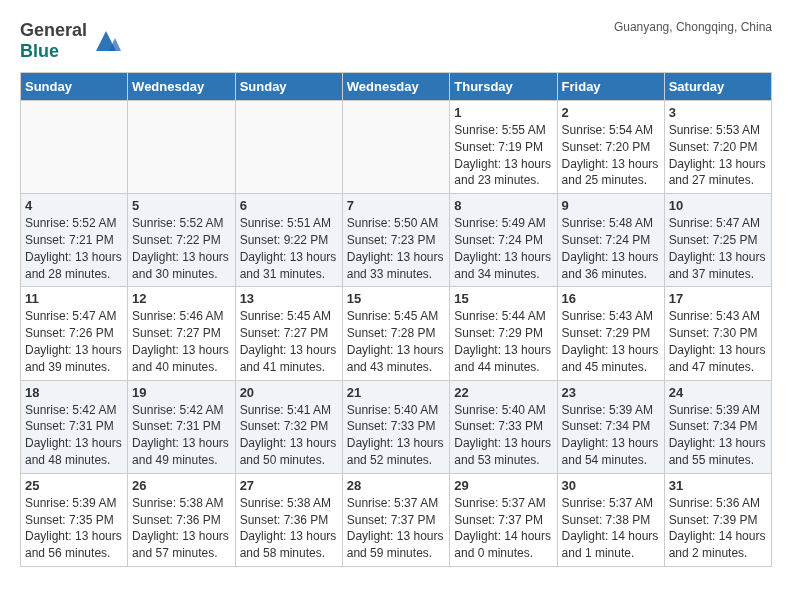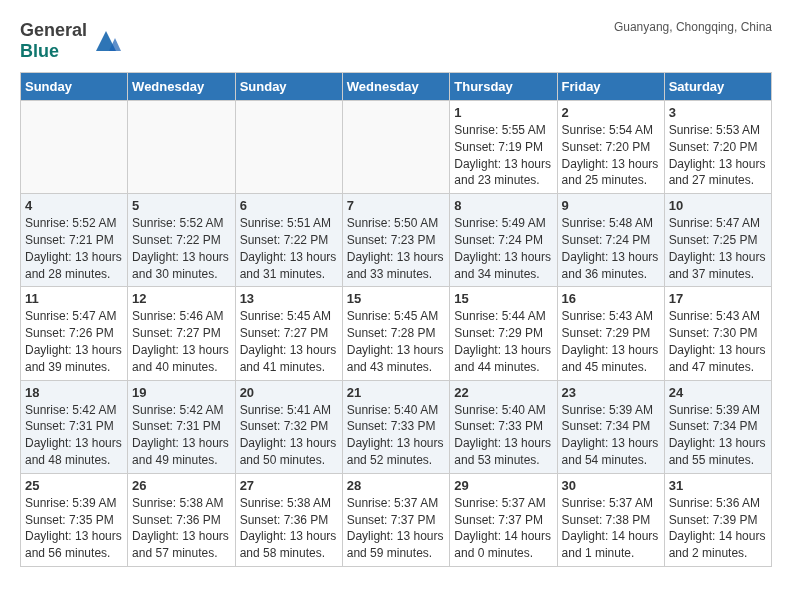--- a/index.html
+++ b/index.html
@@ -162,21 +162,21 @@
           <td class="shaded">
             <div class="day-number">5</div>
             <div class="day-info" style="white-space: pre-line;">Sunrise: 5:52 AM
 Sunset: 7:22 PM
 Daylight: 13 hours
 and 30 minutes.</div>
           </td>
           <td class="shaded">
             <div class="day-number">6</div>
             <div class="day-info" style="white-space: pre-line;">Sunrise: 5:51 AM
-Sunset: 7:22 PM
+Sunset: 9:22 PM
 Daylight: 13 hours
 and 31 minutes.</div>
           </td>
           <td class="shaded">
             <div class="day-number">7</div>
             <div class="day-info" style="white-space: pre-line;">Sunrise: 5:50 AM
 Sunset: 7:23 PM
 Daylight: 13 hours
 and 33 minutes.</div>
           </td>

